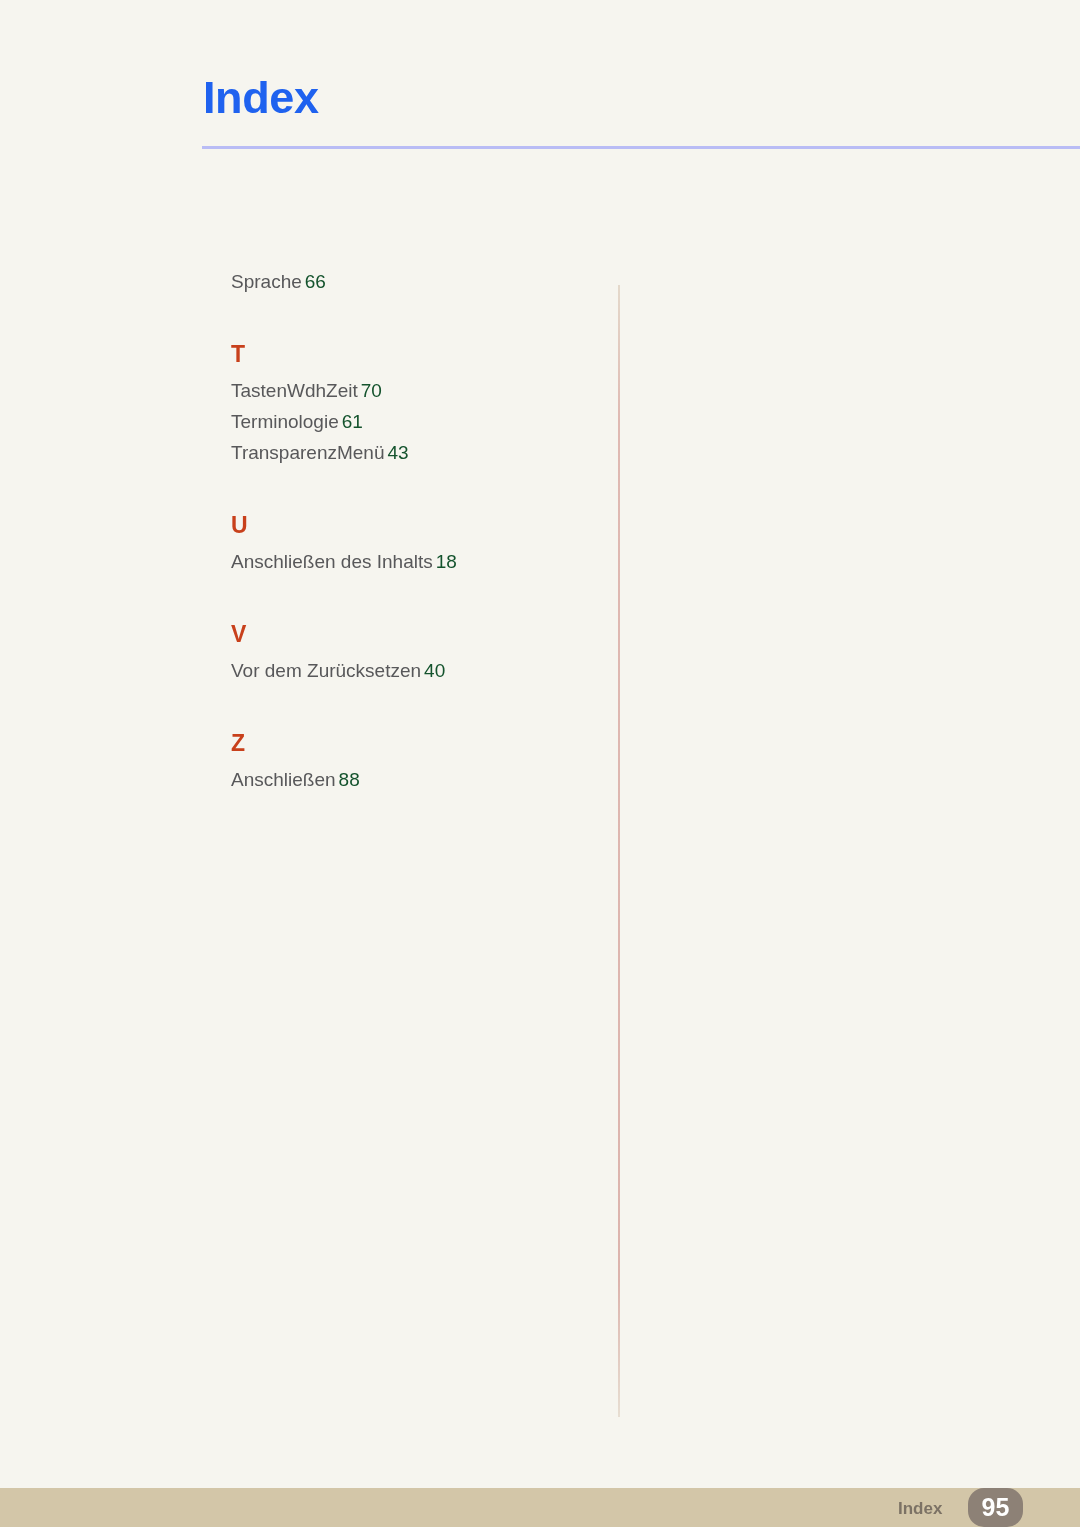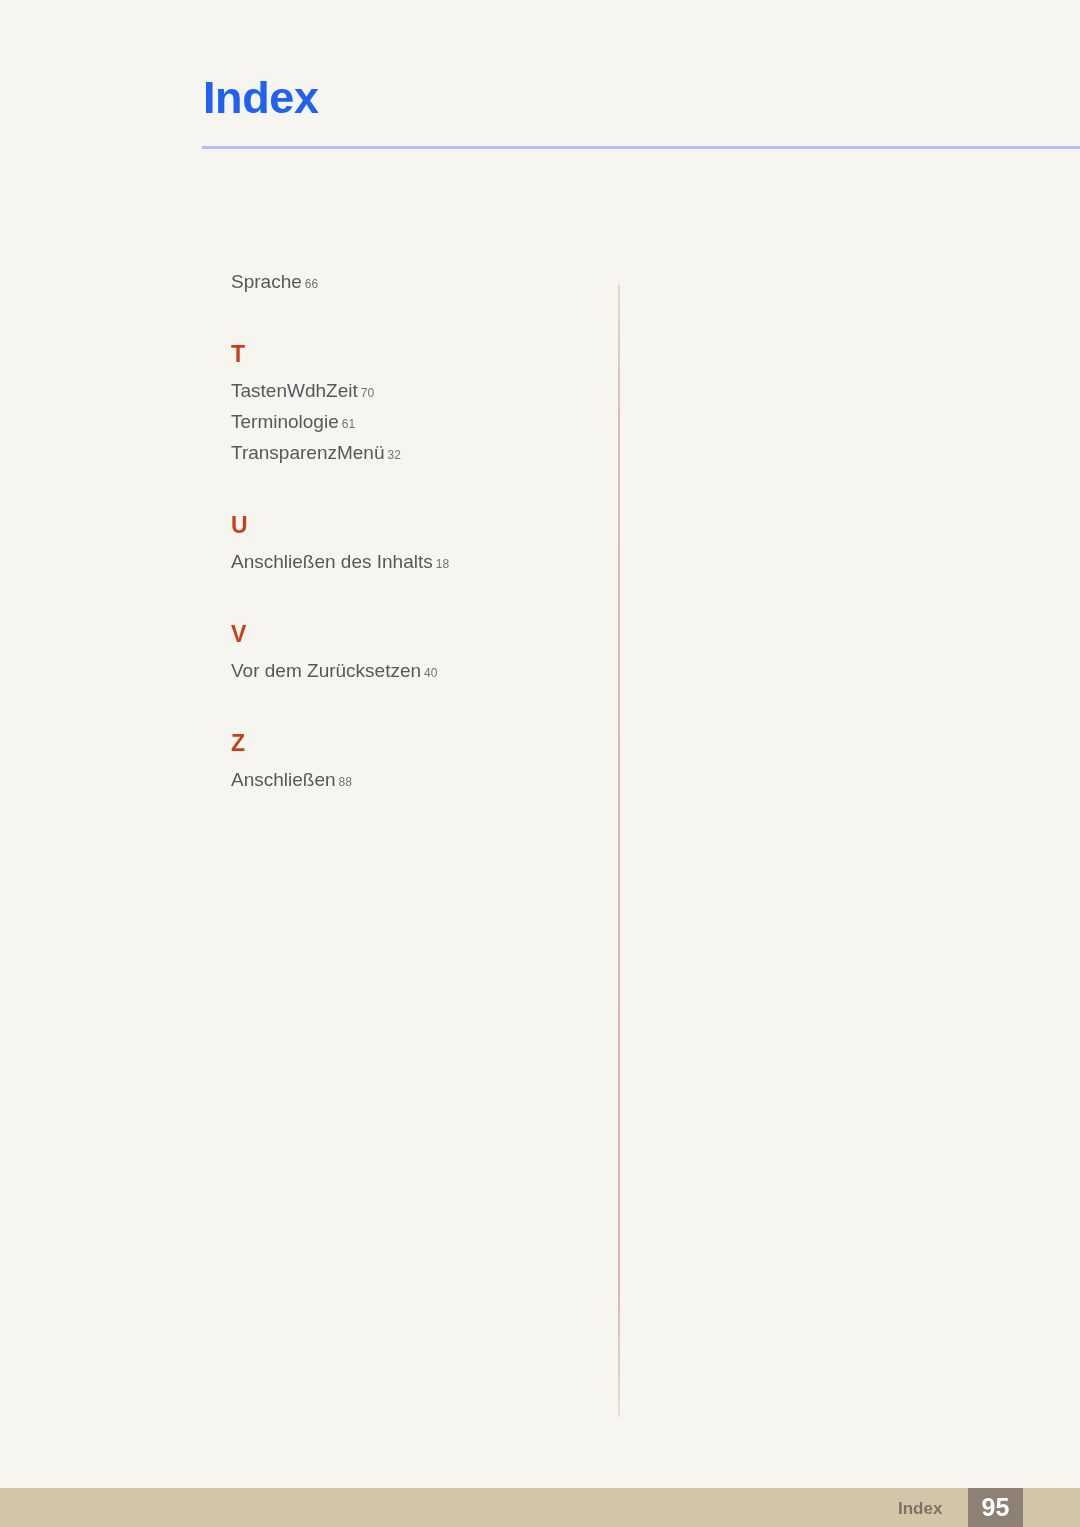--- a/index.html
+++ b/index.html
@@ -69,22 +69,22 @@
   }
 
   .entry {
     font-size: 19px;
     color: #58585a;
     line-height: 1;
     white-space: nowrap;
     margin-bottom: 12px;
   }
   .entry .pnum {
-    color: #737373;
-    font-size: 12px;
+    color: #14532d;
+    font-size: 19px;
     margin-left: 3px;
   }
 
   .section-letter {
     font-size: 23px;
     font-weight: bold;
     color: #c8401b;
     line-height: 1;
   }
 
@@ -110,20 +110,21 @@
     color: #7c7265;
     line-height: 1;
   }
   .page-num-box {
     position: absolute;
     left: 968px;
     top: 1488px;
     width: 55px;
     height: 39px;
     background: #8d8176;
+    border-radius: 16px;
   }
   .page-num-box span {
     position: absolute;
     left: 0;
     top: 0;
     width: 55px;
     height: 39px;
     display: flex;
     align-items: center;
     justify-content: center;
@@ -155,21 +156,21 @@
     <div class="section-letter">T</div>
     <div class="gap-after-letter"></div>
 
     <div class="entry">
       <span>TastenWdhZeit</span><span class="pnum">70</span>
     </div>
     <div class="entry">
       <span>Terminologie</span><span class="pnum">61</span>
     </div>
     <div class="entry">
-      <span>TransparenzMenü</span><span class="pnum">32</span>
+      <span>TransparenzMenü</span><span class="pnum">43</span>
     </div>
 
     <div class="gap-before-letter"></div>
     <div class="section-letter">U</div>
     <div class="gap-after-letter"></div>
 
     <div class="entry">
       <span>Anschließen des Inhalts</span><span class="pnum">18</span>
     </div>
 

